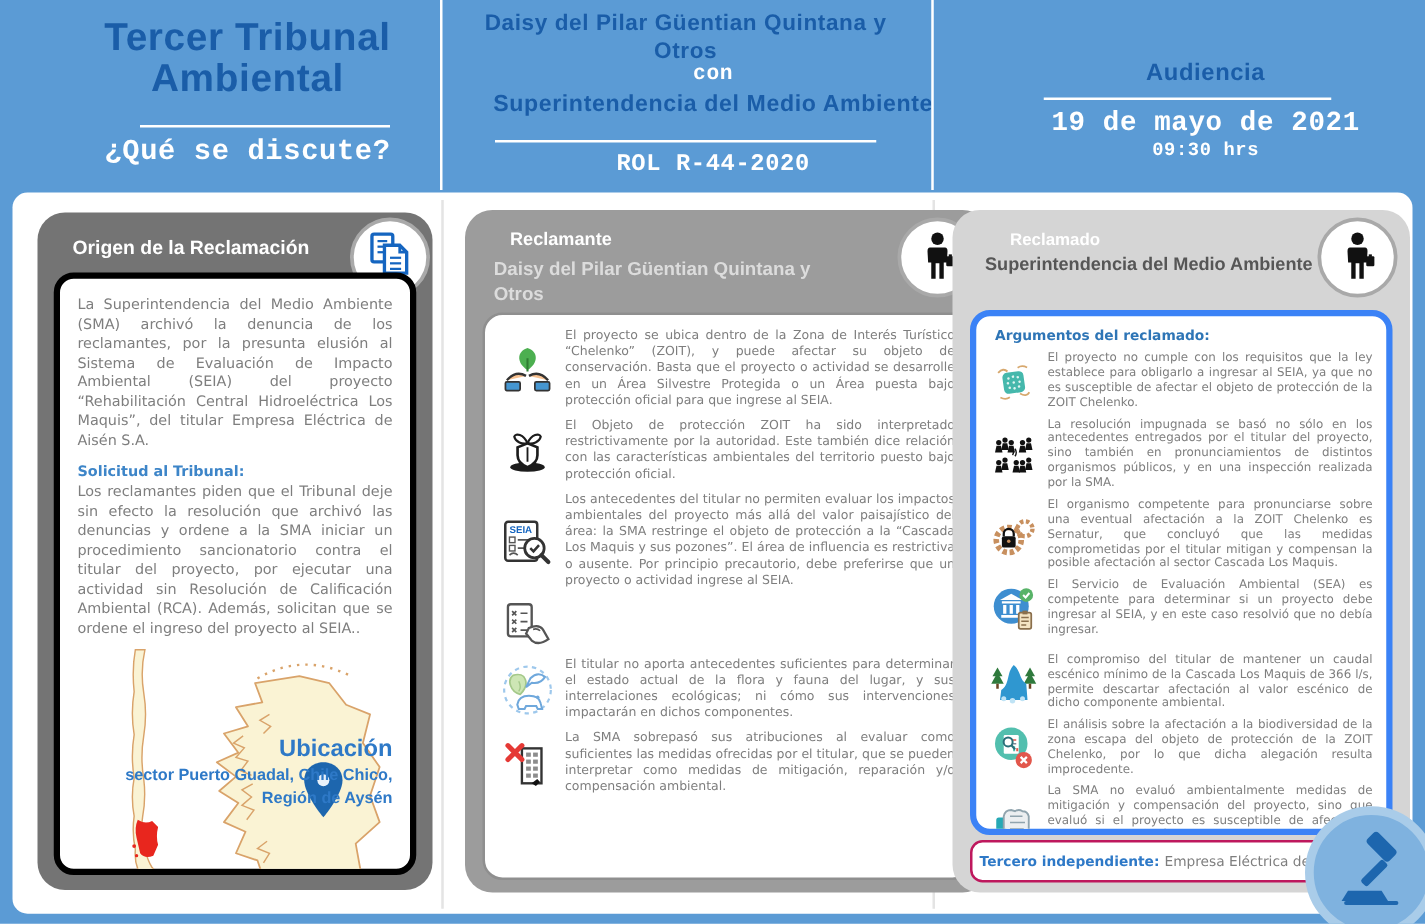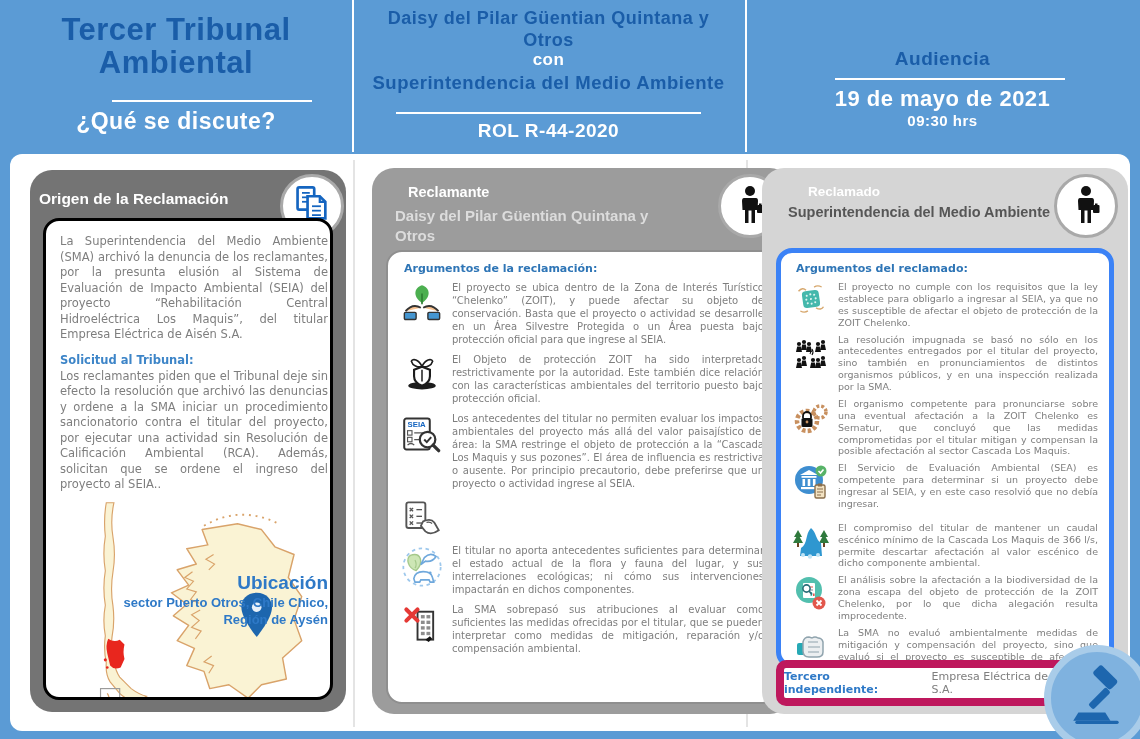--- a/index.html
+++ b/index.html
@@ -9,60 +9,60 @@
     font-family:"DejaVu Sans",sans-serif;
   }
   
   .hsec{position:absolute;top:0;height:154px;}
   .hsec-left{left:0;width:352px;}
   .hsec-mid{left:352px;width:393px;}
   .hsec-right{left:745px;width:395px;}
   .vsep{position:absolute;top:0;width:2px;height:152px;background:#fff;}
   .hline{position:absolute;height:2px;background:#fff;}
   .t-darkblue{color:#1A5DA8;font-family:"Liberation Sans",sans-serif;font-weight:bold;}
-  .t-white{color:#fff;font-family:Liberation Sans, sans-serif;font-weight:bold;}
-  .htitle{position:absolute;width:100%;text-align:center;letter-spacing:.5px;}
+  .t-white{color:#fff;font-family:Liberation Mono, monospace;font-weight:bold;}
+  .htitle{position:absolute;width:100%;text-align:center;letter-spacing:.5px;padding-left:22px;}
   
   #sheet{position:absolute;left:10px;right:10px;top:154px;bottom:8px;background:#fff;border-radius:12px;}
   .colsep{position:absolute;top:160px;bottom:12px;width:2px;background:#E4E4E4;}
   
   .card{position:absolute;border-radius:22px;}
   #card1{left:30px;top:170px;width:316px;height:542px;background:#747474;}
   #card2{left:372px;top:168px;width:420px;height:546px;background:#9C9C9C;}
   #card3{left:762px;top:168px;width:366px;height:546px;background:#D5D5D5;}
   .badge{position:absolute;width:58px;height:58px;border-radius:50%;background:#fff;
          border:3px solid #A9A9A9;display:flex;align-items:center;justify-content:center;}
   .inner{position:absolute;background:#fff;border-radius:16px;overflow:hidden;}
-  #inner1{left:13px;right:13px;top:48px;bottom:12px;border:3px solid #000000;padding:13px 2px 8px 14px;}
+  #inner1{left:13px;right:13px;top:48px;bottom:12px;border:5px solid #000000;padding:13px 14px 8px 14px;}
   #inner2{left:14px;right:14px;top:82px;bottom:10px;border:2px solid #8F8F8F;padding:10px 12px;}
   #inner3{left:14px;right:14px;top:80px;bottom:46px;border:5px solid #3b82f6;padding:9px 11px;}
   .argtitle{color:#2E75B6;font-weight:bold;font-size:11px;margin:0 0 6px 4px;}
   .body-gray{color:#7E7E7E;}
   .arg{display:flex;gap:8px;margin-bottom:7px;}
-  .arg .ic{flex:0 0 44px;display:flex;justify-content:center;align-items:flex-start;padding-top:2px;}
+  .arg .ic{flex:0 0 44px;display:flex;justify-content:center;align-items:center;padding-top:2px;}
   #inner3 .arg .ic{flex:0 0 38px;}
   .arg p{margin:0;flex:1;text-align:justify;}
   #inner2 .arg p{font-size:10px;line-height:1.3;}
   #inner3 .arg p{font-size:9.5px;line-height:1.25;}
   #inner3 .arg{margin-bottom:5px;}
   
   .p1{font-size:11.5px;line-height:1.35;text-align:justify;margin:0 0 10px 0;}
   .subhead{color:#3D85C8;font-weight:bold;font-size:11.5px;margin:4px 0 2px 0;}
   
   #map{position:relative;width:100%;height:228px;margin-top:4px;}
   #map svg{position:absolute;left:0;top:0;}
   #maptext{position:absolute;top:34px;right:0;text-align:right;color:#2E79C7;
            font-family:"Liberation Sans",sans-serif;font-weight:bold;}
   #maptext .big{font-size:19px;margin-top:41px;}
   #maptext .small{font-size:13px;line-height:1.35;}
   
   .cardrole{font-family:"Liberation Sans",sans-serif;font-weight:bold;color:#fff;}
   
   #pill{position:absolute;left:14px;right:14px;bottom:8px;height:30px;background:#fff;
-        border:8px solid #be185d;border-radius:10px;display:flex;align-items:center;
+        border:2px solid #be185d;border-radius:10px;display:flex;align-items:center;
         justify-content:center;gap:4px;font-size:11px;}
   #pill .lbl{color:#2E79C7;font-weight:bold;}
   #pill .val{color:#7E7E7E;}
   
   #gavel{position:absolute;right:-10px;bottom:-12px;width:92px;height:92px;border-radius:50%;
          background:#7FB2DF;border:7px solid #A9CCE9;display:flex;align-items:center;justify-content:center;}
 </style>
 </head>
 <body>
 
@@ -92,21 +92,21 @@
   <div class="hline" style="left:90px;width:230px;top:78px;"></div>
   <div class="htitle t-white" style="top:86px;font-size:22px;">19 de mayo de 2021</div>
   <div class="htitle t-white" style="top:112px;font-size:15px;">09:30 hrs</div>
 </div>
 
 <div id="sheet"></div>
 <div class="colsep" style="left:353px;"></div>
 <div class="colsep" style="left:746px;"></div>
 
 <div id="card1" class="card">
-  <div class="cardrole" style="position:absolute;top:20px;left:9px;font-size:15.5px;">Origen de la Reclamación</div>
+  <div class="cardrole" style="position:absolute;top:20px;left:28px;font-size:15.5px;">Origen de la Reclamación</div>
   <div class="badge" style="top:4px;right:2px;">
     <span>
       <svg width="40" height="40" viewBox="0 0 36 36">
         <rect x="5" y="3" width="15" height="20" rx="1.5" fill="#fff" stroke="#1565C0" stroke-width="2.4"></rect>
         <line x1="9" y1="8" x2="16" y2="8" stroke="#1565C0" stroke-width="1.6"></line>
         <line x1="9" y1="12" x2="16" y2="12" stroke="#1565C0" stroke-width="1.6"></line>
         <line x1="9" y1="16" x2="16" y2="16" stroke="#1565C0" stroke-width="1.6"></line>
         <path d="M14 11 h11 l5 5 v15 h-16 z" fill="#fff" stroke="#1565C0" stroke-width="2.4"></path>
         <path d="M25 11 v5 h5" fill="none" stroke="#1565C0" stroke-width="2"></path>
         <line x1="18" y1="20" x2="26" y2="20" stroke="#1565C0" stroke-width="1.6"></line>
@@ -141,42 +141,41 @@
         <path d="M150 30 Q188 8 228 28" fill="none" stroke="#D9A36A" stroke-width="2" stroke-dasharray="2 5"></path>
 
         <g>
           <path d="M205 100 c-10 0 -16 7 -16 15 c0 12 16 31 16 31 s16 -19 16 -31 c0 -8 -6 -15 -16 -15 z" fill="#1D66AE"></path>
           <circle cx="205" cy="115" r="5" fill="#E8F1FA"></circle>
         </g>
       </svg>
       <div id="maptext">
         <div class="big"></div>
         <div class="big">Ubicación</div>
-        <div class="small">sector Puerto Otros, Chile Chico,</div>
+        <div class="small">sector Puerto Guadal, Chile Chico,</div>
         <div class="small">Región de Aysén</div>
       </div>
     </div>
   </div>
 </div>
 
 <div id="card2" class="card">
   <div class="cardrole" style="position:absolute;top:16px;left:36px;font-size:14.5px;">Reclamante</div>
   <div class="cardrole" style="position:absolute;top:38px;left:23px;width:290px;font-size:15px;line-height:1.35;color:#DCDCDC;">Daisy del Pilar Güentian Quintana y Otros</div>
   <div class="badge" style="top:6px;right:10px;">
     <span>
       <svg width="40" height="40" viewBox="0 0 40 40">
         <circle cx="20" cy="7" r="5" fill="#111"></circle>
         <path d="M14 14 h12 q2 0 2 3 l-0.5 9 h-2.5 v13 h-3.5 v-12.5 h-3 V39 h-3.5 V26 h-2.5 L12 17 q0 -3 2 -3 z" fill="#111"></path>
         <rect x="27" y="21" width="6.5" height="8" rx="1" fill="#111"></rect>
         <rect x="29" y="19.5" width="2.5" height="2" fill="#111"></rect>
       </svg>
     </span>
   </div>
   <div id="inner2" class="inner body-gray">
-    <p class="argtitle">Argumentos de la reclamación:</p>
 
     <div class="arg">
       <span class="ic">
         <svg width="40" height="40" viewBox="0 0 34 34">
           <path d="M17 2 C24 4 25 12 17 17 C9 12 10 4 17 2 Z" fill="#4CAF50"></path>
           <line x1="17" y1="9" x2="17" y2="18" stroke="#2E7D32" stroke-width="1.4"></line>
           <path d="M3 24 Q9 17 16 21" fill="#F8C291" stroke="#333" stroke-width="1.6"></path>
           <path d="M31 24 Q25 17 18 21" fill="#F8C291" stroke="#333" stroke-width="1.6"></path>
           <rect x="2" y="25" width="10" height="6" rx="1" fill="#4596D1" stroke="#333" stroke-width="1.2"></rect>
           <rect x="22" y="25" width="10" height="6" rx="1" fill="#4596D1" stroke="#333" stroke-width="1.2"></rect>

